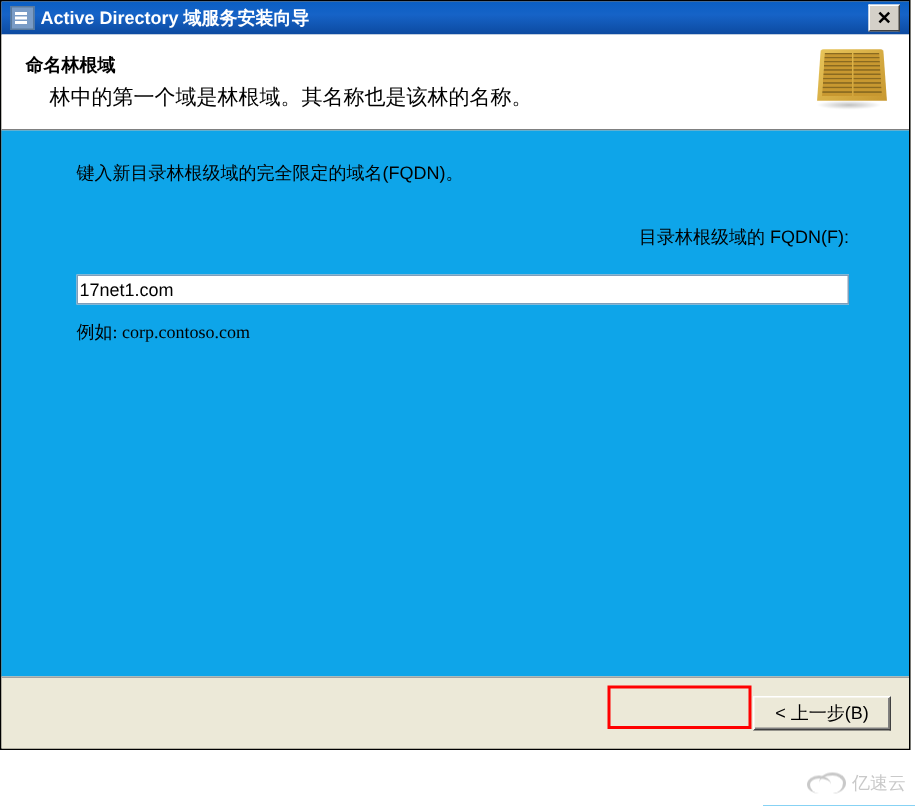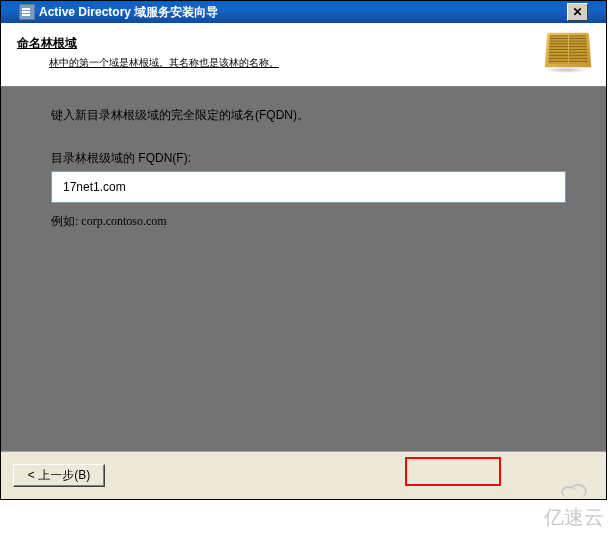--- a/index.html
+++ b/index.html
@@ -18,21 +18,21 @@
       background: #ece9d8;
       display: flex;
       flex-direction: column;
     }
     .titlebar {
       height: 22px;
       background: linear-gradient(to bottom, #0a5fc4, #1663c7 40%, #0d4aa0);
       color: #fff;
       display: flex;
       align-items: center;
-      padding: 0 18px;
+      padding: 0 6px;
       font-family: Tahoma, sans-serif;
       font-size: 12px;
       font-weight: bold;
     }
     .titlebar-icon {
       width: 16px;
       height: 16px;
       background: #7a9cc6;
       border: 1px solid #5a7a9c;
       margin-right: 4px;
@@ -59,23 +59,23 @@
     }
     .header {
       background: #fff;
       border-bottom: 1px solid #808080;
       height: 64px;
       padding: 8px 16px;
       display: flex;
       justify-content: space-between;
       align-items: flex-start;
     }
-    .header-text { flex: 1; padding-top: 4px; text-decoration: underline; }
+    .header-text { flex: 1; padding-top: 4px; }
     .header-title { font-weight: bold; font-size: 12px; margin-bottom: 4px; }
-    .header-subtitle { font-size: 10px; margin-left: 32px; }
+    .header-subtitle { font-size: 14px; margin-left: 16px; }
     .header-icon {
       width: 48px; height: 42px;
       position: relative;
     }
     .book {
       position: absolute;
       right: 0; top: 0;
       width: 44px; height: 36px;
       background: linear-gradient(135deg, #e8c55a, #c89830);
       border-radius: 2px 2px 0 0;
@@ -95,39 +95,40 @@
     }
     .book-shadow {
       position: absolute;
       bottom: 0; left: 2px; right: 2px;
       height: 6px;
       background: radial-gradient(ellipse, rgba(0,0,0,0.25), transparent 70%);
     }
     .content {
       flex: 1;
       padding: 20px 40px 10px 50px;
-      background: #737373;
+      background: #0ea5e9;
     }
     .instruction { margin-bottom: 26px; }
-    .field-label { margin-bottom: 4px; }
+    .field-label { margin-bottom: 16px; text-align: right; }
     .text-input {
       width: 100%;
-      height: 32px;
+      height: 20px;
       border: 1px solid #7f9db9;
       background: #fff;
       font-family: Tahoma, sans-serif;
       font-size: 12px;
-      padding: 1px 11px;
+      padding: 1px 1px;
     }
     .example { margin-top: 10px; font-family: Liberation Serif, serif; }
     .footer {
       height: 48px;
       border-top: 1px solid #a0a0a0;
       background: #ece9d8;
       display: flex;
+      justify-content: flex-end;
       align-items: center;
       padding: 0 12px;
       gap: 8px;
     }
     .btn {
       width: 92px; height: 23px;
       background: #ece9d8;
       border: 1px solid #404040;
       border-top-color: #fff; border-left-color: #fff;
       box-shadow: inset -1px -1px 0 #808080, inset 1px 1px 0 #ece9d8;
@@ -145,23 +146,22 @@
       width: 96px;
       height: 29px;
     }
     .watermark {
       position: absolute;
       right: 6px; bottom: 6px;
       display: flex; align-items: center;
       gap: 4px;
       color: #c9c9c9;
       font-family: "Microsoft YaHei", sans-serif;
-      font-size: 20px;
+      font-size: 12px;
       font-weight: 500;
-      flex-direction: column;
     }
     .wm-icon {
       width: 26px; height: 18px;
       position: relative;
     }
     .wm-icon::before, .wm-icon::after {
       content: "";
       position: absolute;
       border: 2px solid #c9c9c9;
       border-radius: 50%;

